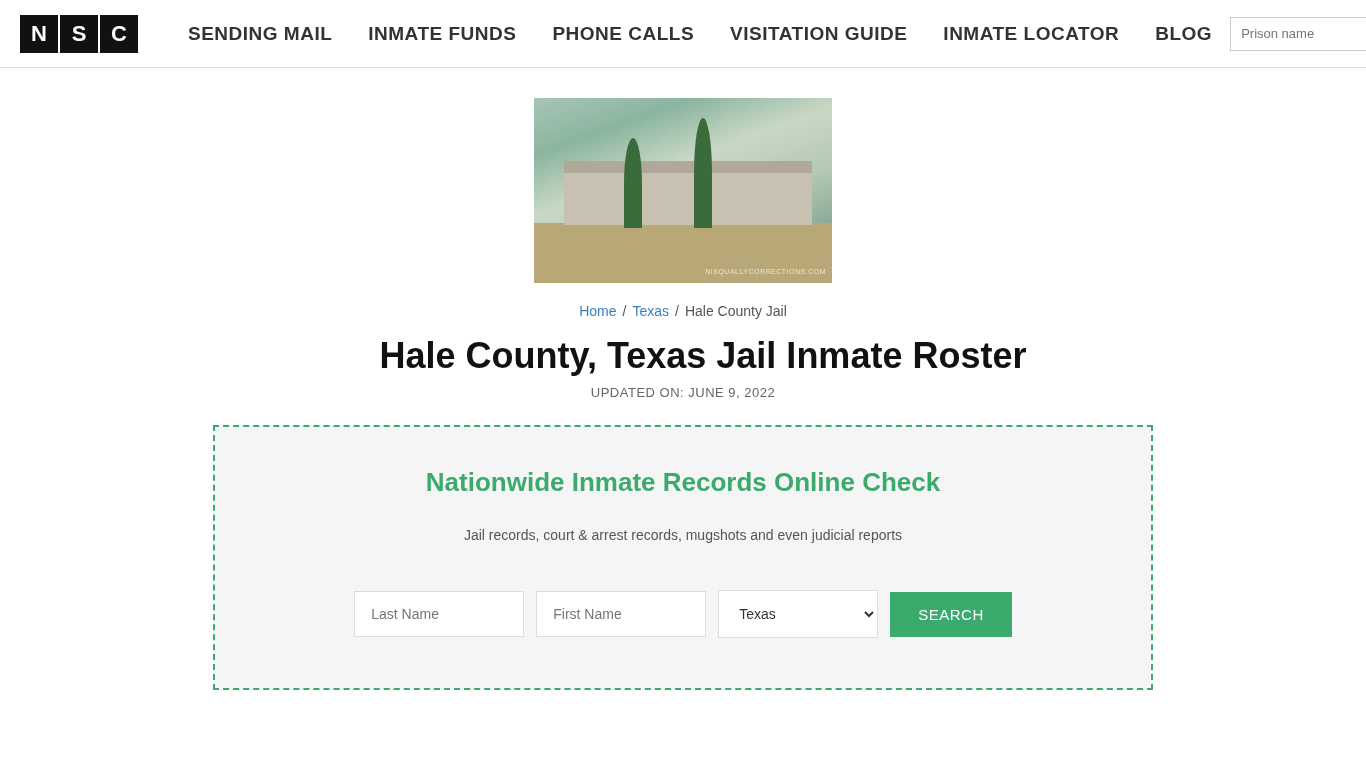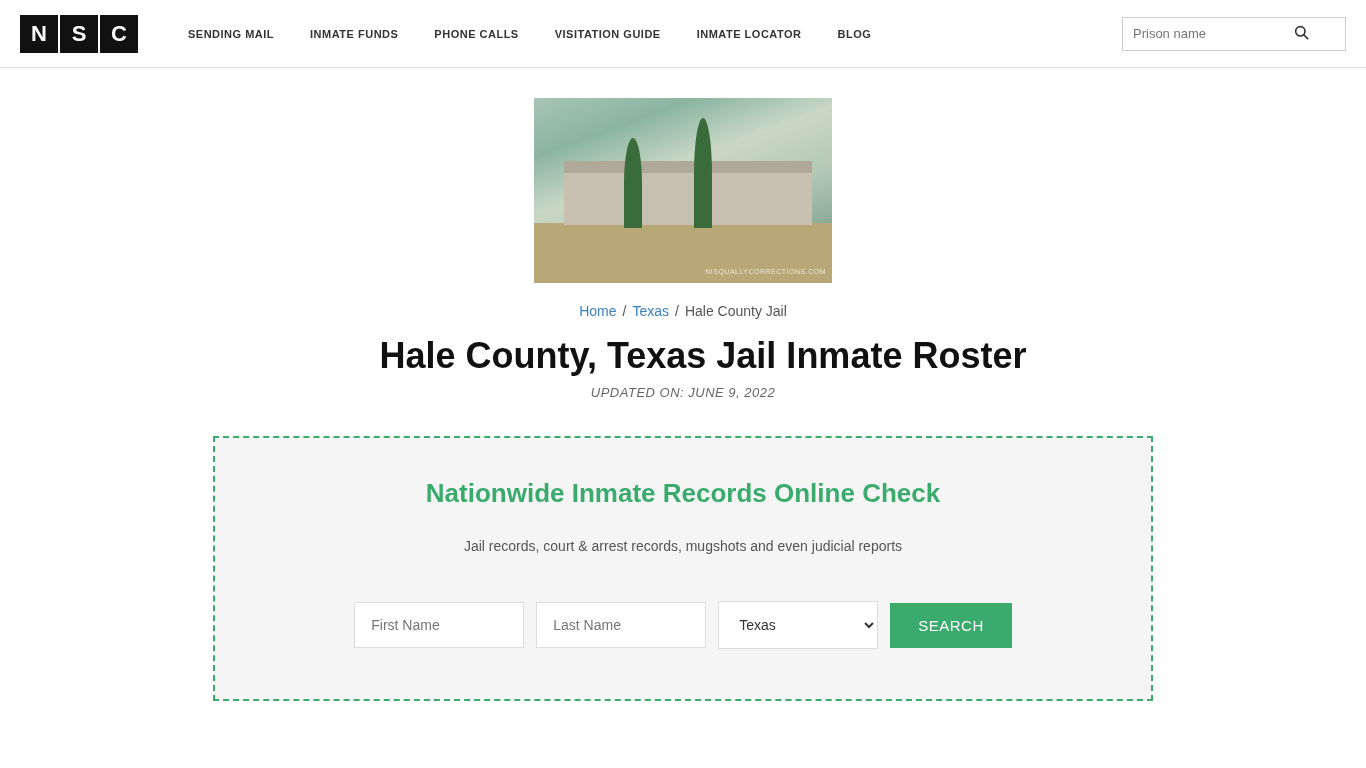--- a/index.html
+++ b/index.html
@@ -34,21 +34,21 @@
     }
     nav {
       display: flex;
       align-items: center;
       flex: 1;
       gap: 0;
     }
     nav a {
       text-decoration: none;
       color: #333;
-      font-size: 11px;
+      font-size: 19px;
       font-weight: 600;
       letter-spacing: 0.5px;
       padding: 0 18px;
       text-transform: uppercase;
       white-space: nowrap;
     }
 
     .search-box {
       display: flex;
       align-items: center;
@@ -151,22 +151,21 @@
       color: #111;
       text-align: left;
       margin-bottom: 8px;
       margin-left: 40px;
     }
     .updated-label {
       font-size: 13px;
       color: #666;
       text-align: center;
       letter-spacing: 0.5px;
-      margin-bottom: 36px;
-      font-style: italic;
+      margin-bottom: 25px;
     }
 
     
     .search-card {
       border: 2px dashed #3aab6d;
       background: #f5f5f5;
       width: 940px;
       padding: 40px 40px 50px;
       display: flex;
       flex-direction: column;
@@ -268,20 +267,20 @@
     <span>Hale County Jail</span>
   </div>
 
   <h1 class="page-title">Hale County, Texas Jail Inmate Roster</h1>
   <p class="updated-label">UPDATED ON: JUNE 9, 2022</p>
 
   <div class="search-card">
     <h2 class="card-title">Nationwide Inmate Records Online Check</h2>
     <p class="card-subtitle">Jail records, court &amp; arrest records, mugshots and even judicial reports</p>
     <div class="search-form">
+      <input type="text" placeholder="Last Name" style="">
       <input type="text" placeholder="First Name" style="">
-      <input type="text" placeholder="Last Name" style="">
       <select id="state-select"><option value="Alabama">Alabama</option><option value="Alaska">Alaska</option><option value="Arizona">Arizona</option><option value="Arkansas">Arkansas</option><option value="California">California</option><option value="Colorado">Colorado</option><option value="Connecticut">Connecticut</option><option value="Delaware">Delaware</option><option value="Florida">Florida</option><option value="Georgia">Georgia</option><option value="Hawaii">Hawaii</option><option value="Idaho">Idaho</option><option value="Illinois">Illinois</option><option value="Indiana">Indiana</option><option value="Iowa">Iowa</option><option value="Kansas">Kansas</option><option value="Kentucky">Kentucky</option><option value="Louisiana">Louisiana</option><option value="Maine">Maine</option><option value="Maryland">Maryland</option><option value="Massachusetts">Massachusetts</option><option value="Michigan">Michigan</option><option value="Minnesota">Minnesota</option><option value="Mississippi">Mississippi</option><option value="Missouri">Missouri</option><option value="Montana">Montana</option><option value="Nebraska">Nebraska</option><option value="Nevada">Nevada</option><option value="New Hampshire">New Hampshire</option><option value="New Jersey">New Jersey</option><option value="New Mexico">New Mexico</option><option value="New York">New York</option><option value="North Carolina">North Carolina</option><option value="North Dakota">North Dakota</option><option value="Ohio">Ohio</option><option value="Oklahoma">Oklahoma</option><option value="Oregon">Oregon</option><option value="Pennsylvania">Pennsylvania</option><option value="Rhode Island">Rhode Island</option><option value="South Carolina">South Carolina</option><option value="South Dakota">South Dakota</option><option value="Tennessee">Tennessee</option><option value="Texas" selected="">Texas</option><option value="Utah">Utah</option><option value="Vermont">Vermont</option><option value="Virginia">Virginia</option><option value="Washington">Washington</option><option value="West Virginia">West Virginia</option><option value="Wisconsin">Wisconsin</option><option value="Wyoming">Wyoming</option></select>
       <button class="search-btn">SEARCH</button>
     </div>
   </div>
 
 </main>
 
 </body></html>

